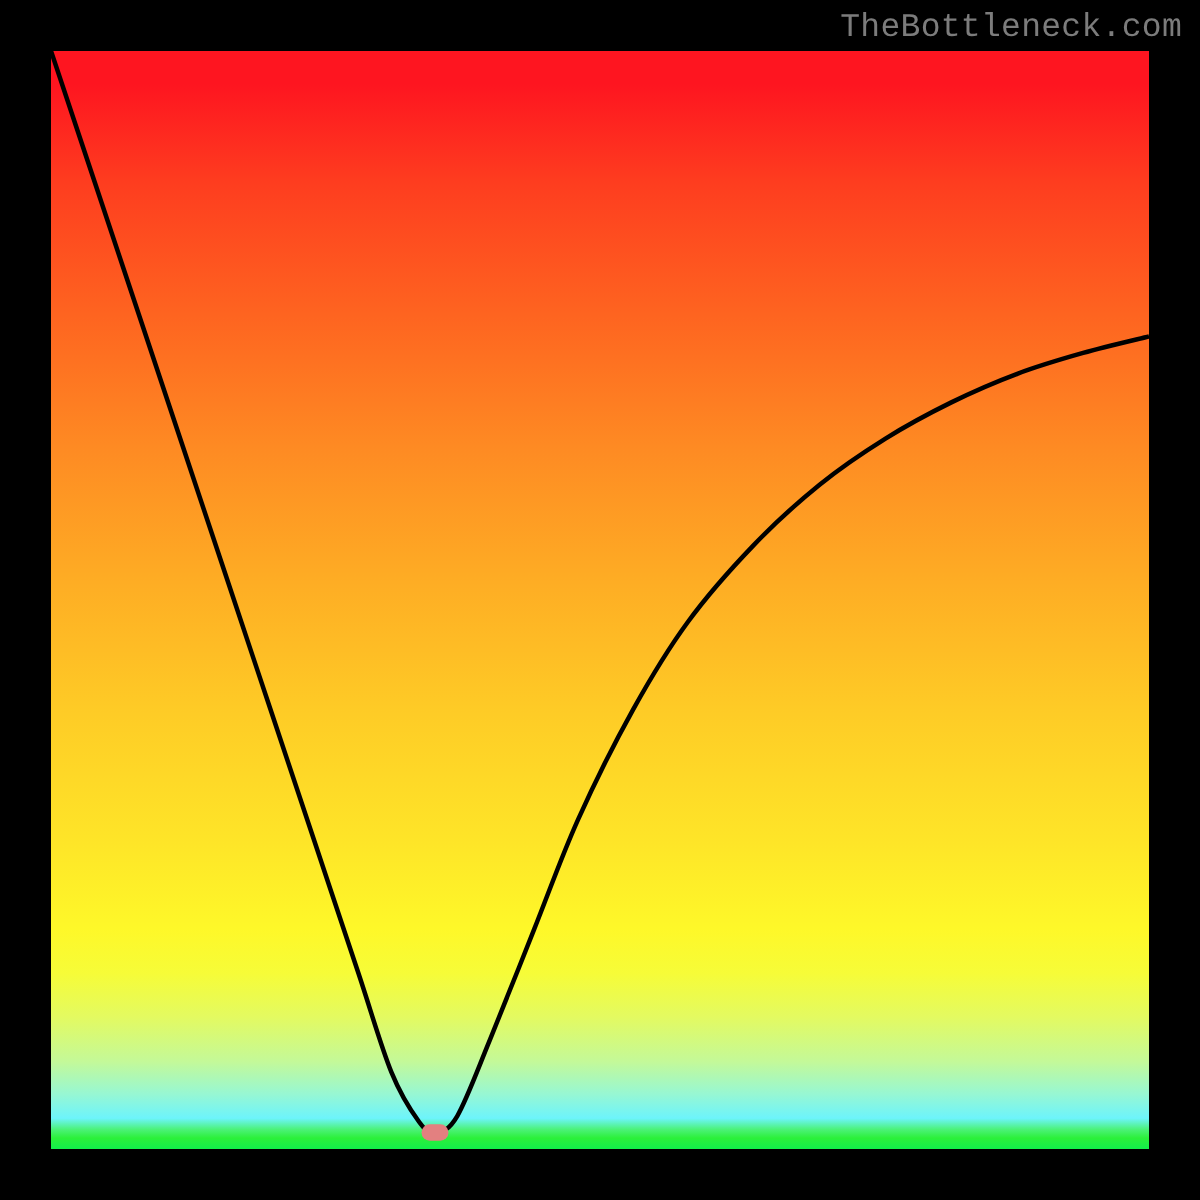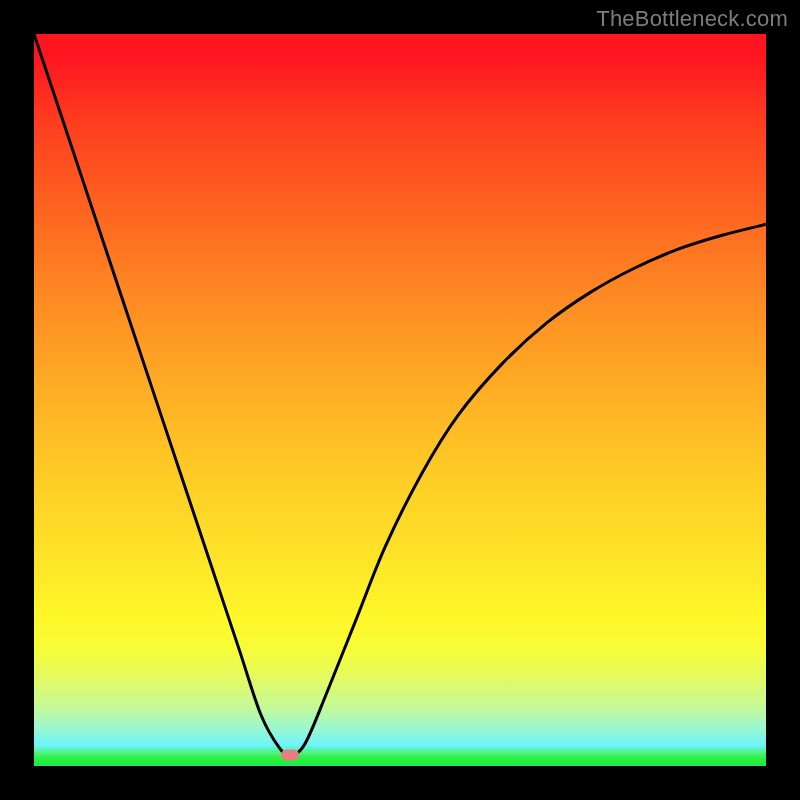--- a/index.html
+++ b/index.html
@@ -54,20 +54,21 @@
     );
   }
   .watermark {
     position: absolute;
     top: 6px;
     right: 12px;
     color: #7c7c7c;
     font-size: 22px;
     letter-spacing: 0.2px;
     white-space: nowrap;
+    font-family: Liberation Mono, monospace;
   }
   svg.curve {
     position: absolute;
     left: 0;
     top: 0;
     width: 732px;
     height: 732px;
   }
   .marker {
     position: absolute;

